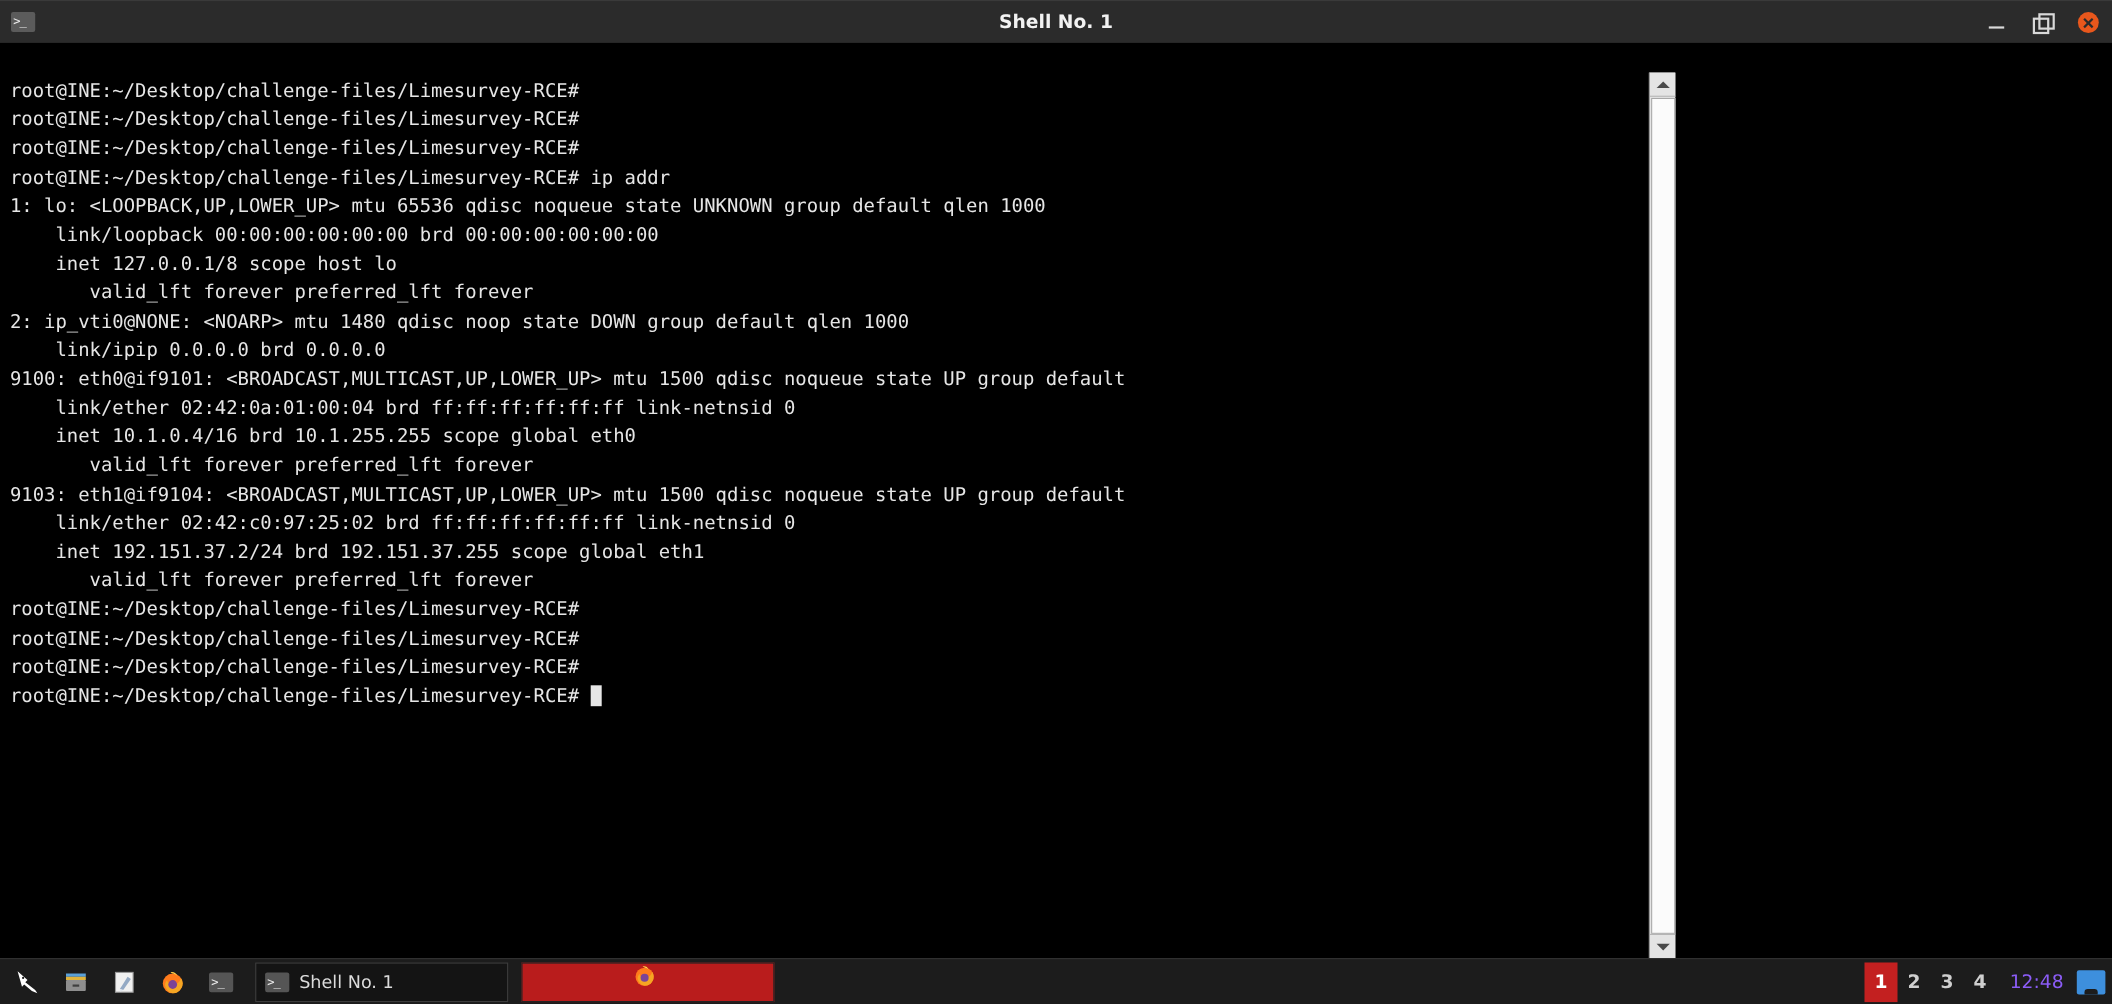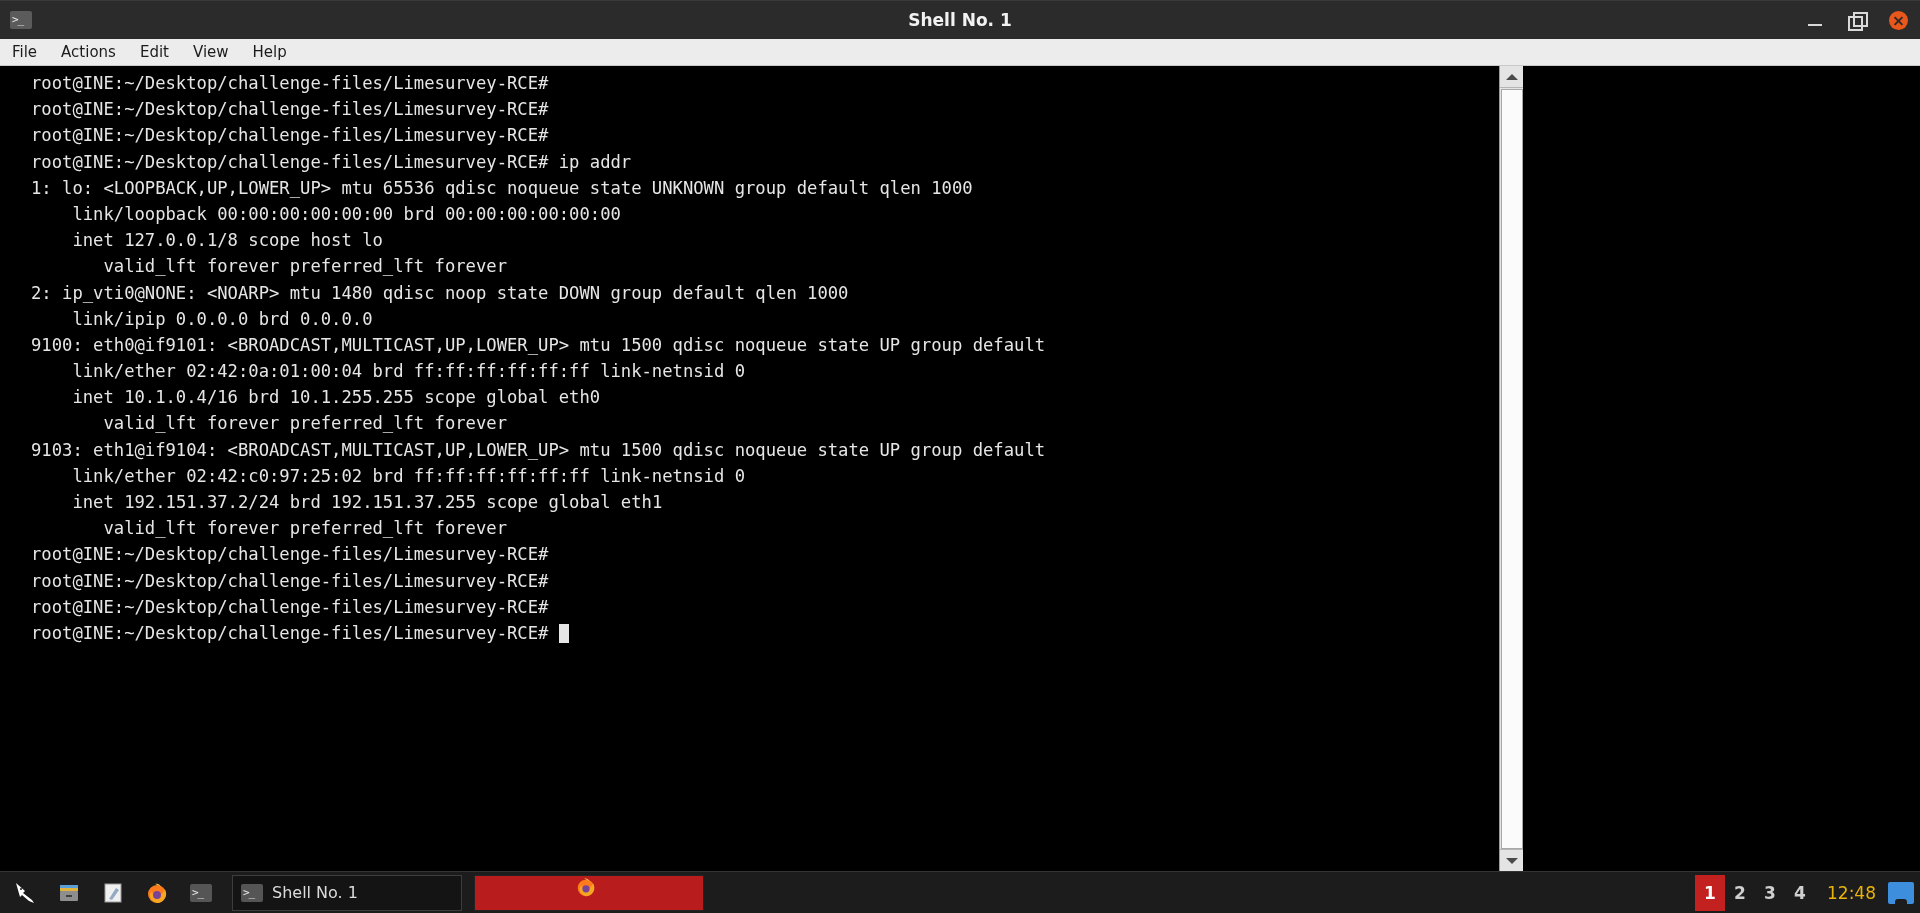--- a/index.html
+++ b/index.html
@@ -105,21 +105,21 @@
   }
   #term-lines {
     font-family: "DejaVu Sans Mono", monospace;
     font-size: 17.2px;
     line-height: 26.2px;
     color: #e6e6e6;
     white-space: pre;
     padding-left: 9px;
     letter-spacing: 0px;
   }
-  .tline { height: 26.2px; margin-left: 22px; }
+  .tline { height: 26.2px; }
   .yel { color: #e5e5e5; }
   .cursor {
     display: inline-block;
     width: 10px; height: 19px;
     background: #e6e6e6;
     vertical-align: -4px;
   }
 
   
   #scrollbar {
@@ -208,21 +208,21 @@
   }
   .ws {
     width: 30px; height: 36px;
     display: flex; align-items: center; justify-content: center;
     color: #cfcfcf; font-size: 17px; font-weight: bold;
     font-family: "DejaVu Sans", sans-serif;
     cursor: pointer;
   }
   .ws.active { background: #c32020; color: #ffffff; }
   #clock {
-    color: #eab308; font-size: 17px;
+    color: #8b5cf6; font-size: 17px;
     font-family: "DejaVu Sans", sans-serif;
     padding: 0 12px;
     cursor: default;
   }
   #tray-icon {
     width: 26px; height: 22px;
     background: #3d8fdd;
     border-radius: 2px;
     position: relative;
     cursor: pointer;
@@ -242,27 +242,20 @@
   <div id="titlebar">
     <div class="tb-appicon"></div>
     <div id="titlebar-title">Shell No. 1</div>
     <div id="window-controls">
       <div class="wc wc-min"></div>
       <div class="wc wc-max"></div>
       <div class="wc wc-close"></div>
     </div>
   </div>
 
-  <div id="menubar">
-    <div class="menu-item">File</div>
-    <div class="menu-item">Actions</div>
-    <div class="menu-item">Edit</div>
-    <div class="menu-item">View</div>
-    <div class="menu-item">Help</div>
-  </div>
 
   <div id="terminal">
     <div id="term-lines"><div class="tline">root@INE:~/Desktop/challenge-files/Limesurvey-RCE#</div><div class="tline">root@INE:~/Desktop/challenge-files/Limesurvey-RCE#</div><div class="tline">root@INE:~/Desktop/challenge-files/Limesurvey-RCE#</div><div class="tline">root@INE:~/Desktop/challenge-files/Limesurvey-RCE# ip addr</div><div class="tline">1: lo: &lt;LOOPBACK,UP,LOWER_UP&gt; mtu 65536 qdisc noqueue state UNKNOWN group default qlen 1000</div><div class="tline">    link/loopback 00:00:00:00:00:00 brd 00:00:00:00:00:00</div><div class="tline">    inet 127.0.0.1/8 scope host lo</div><div class="tline">       valid_lft forever preferred_lft forever</div><div class="tline">2: ip_vti0@NONE: &lt;NOARP&gt; mtu 1480 qdisc noop state DOWN group default qlen 1000</div><div class="tline">    link/ipip 0.0.0.0 brd 0.0.0.0</div><div class="tline">9100: eth0@if9101: &lt;BROADCAST,MULTICAST,UP,LOWER_UP&gt; mtu 1500 qdisc noqueue state UP group default</div><div class="tline">    link/ether 02:42:0a:01:00:04 brd ff:ff:ff:ff:ff:ff link-netnsid 0</div><div class="tline">    inet 10.1.0.4/16 brd 10.1.255.255 scope global eth0</div><div class="tline">       valid_lft forever preferred_lft forever</div><div class="tline">9103: eth1@if9104: &lt;BROADCAST,MULTICAST,UP,LOWER_UP&gt; mtu 1500 qdisc noqueue state UP group default</div><div class="tline">    link/ether 02:42:c0:97:25:02 brd ff:ff:ff:ff:ff:ff link-netnsid 0</div><div class="tline"><span>    inet </span><span class="yel">192.151.37.2</span><span>/24 brd 192.151.37.255 scope global eth1</span></div><div class="tline">       valid_lft forever preferred_lft forever</div><div class="tline">root@INE:~/Desktop/challenge-files/Limesurvey-RCE#</div><div class="tline">root@INE:~/Desktop/challenge-files/Limesurvey-RCE#</div><div class="tline">root@INE:~/Desktop/challenge-files/Limesurvey-RCE#</div><div class="tline"><span>root@INE:~/Desktop/challenge-files/Limesurvey-RCE# </span><span class="cursor"></span></div></div>
   </div>
 
   <div id="scrollbar">
     <div class="sb-btn sb-up">
         <span class="sb-arrow"></span>
       </div>
     <div id="sb-thumb"></div>

